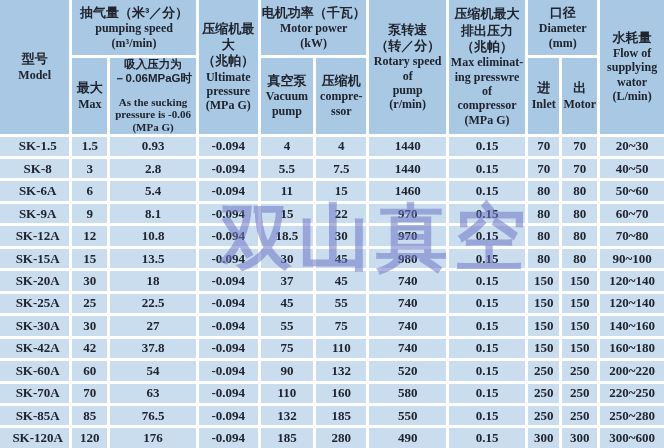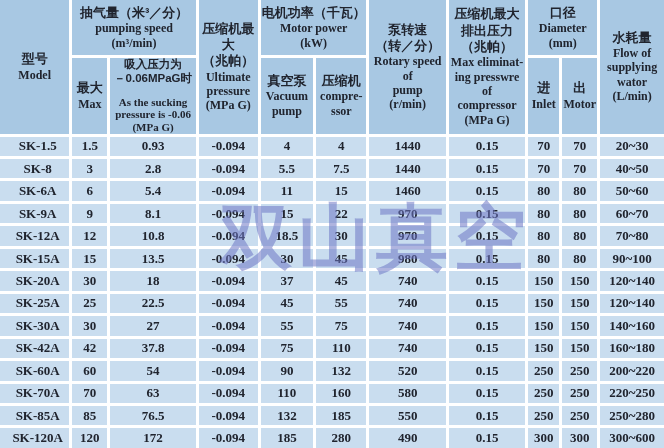--- a/index.html
+++ b/index.html
@@ -321,21 +321,21 @@
           <td>185</td>
           <td>550</td>
           <td>0.15</td>
           <td>250</td>
           <td>250</td>
           <td>250~280</td>
         </tr>
         <tr>
           <td class="model">SK-120A</td>
           <td>120</td>
-          <td>172</td>
+          <td>176</td>
           <td>-0.094</td>
           <td>185</td>
           <td>280</td>
           <td>490</td>
           <td>0.15</td>
           <td>300</td>
           <td>300</td>
           <td>300~600</td>
         </tr>
       </tbody>

